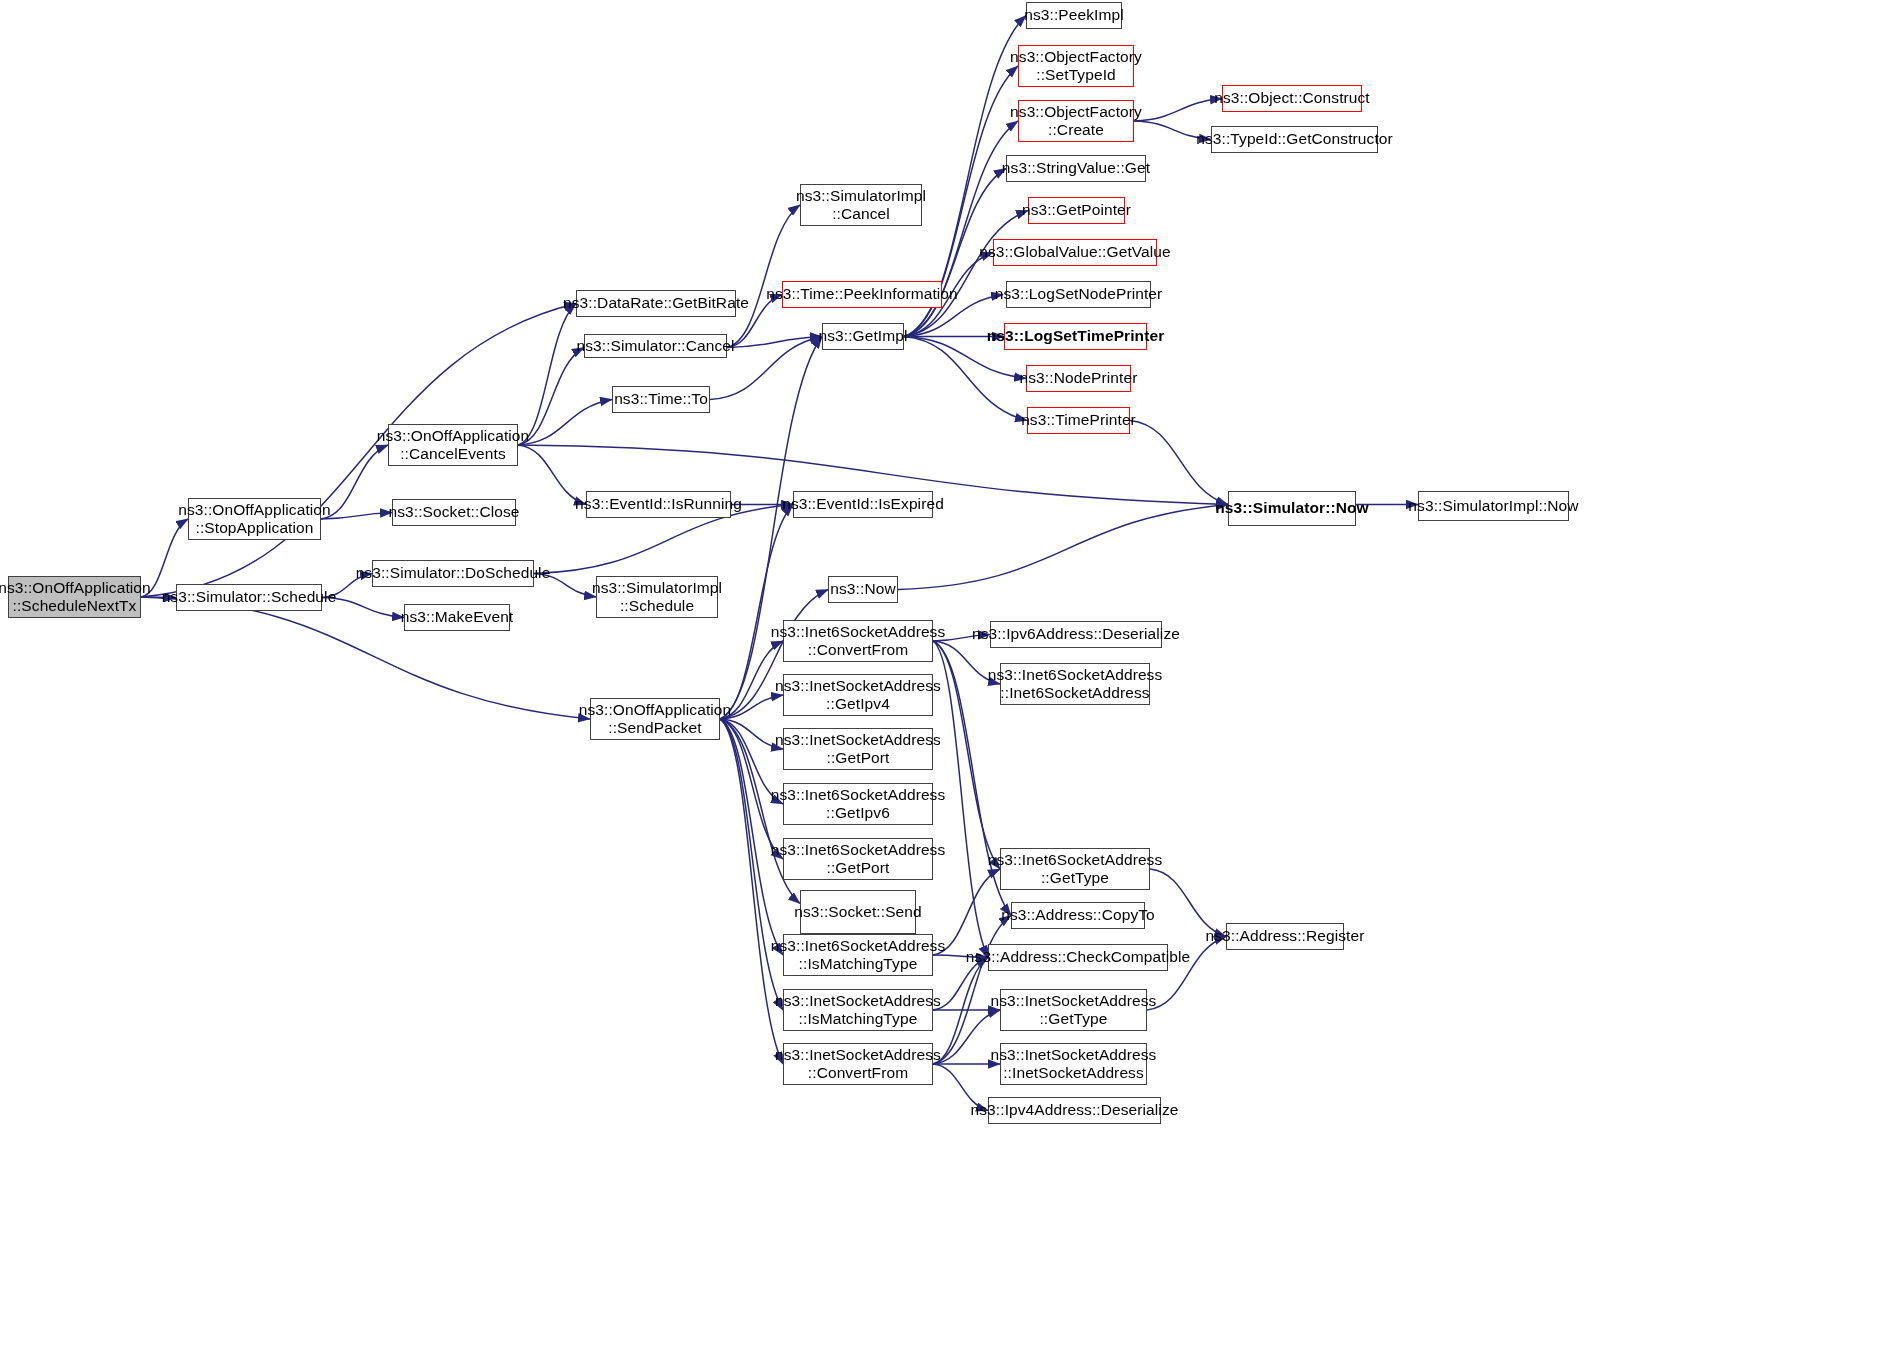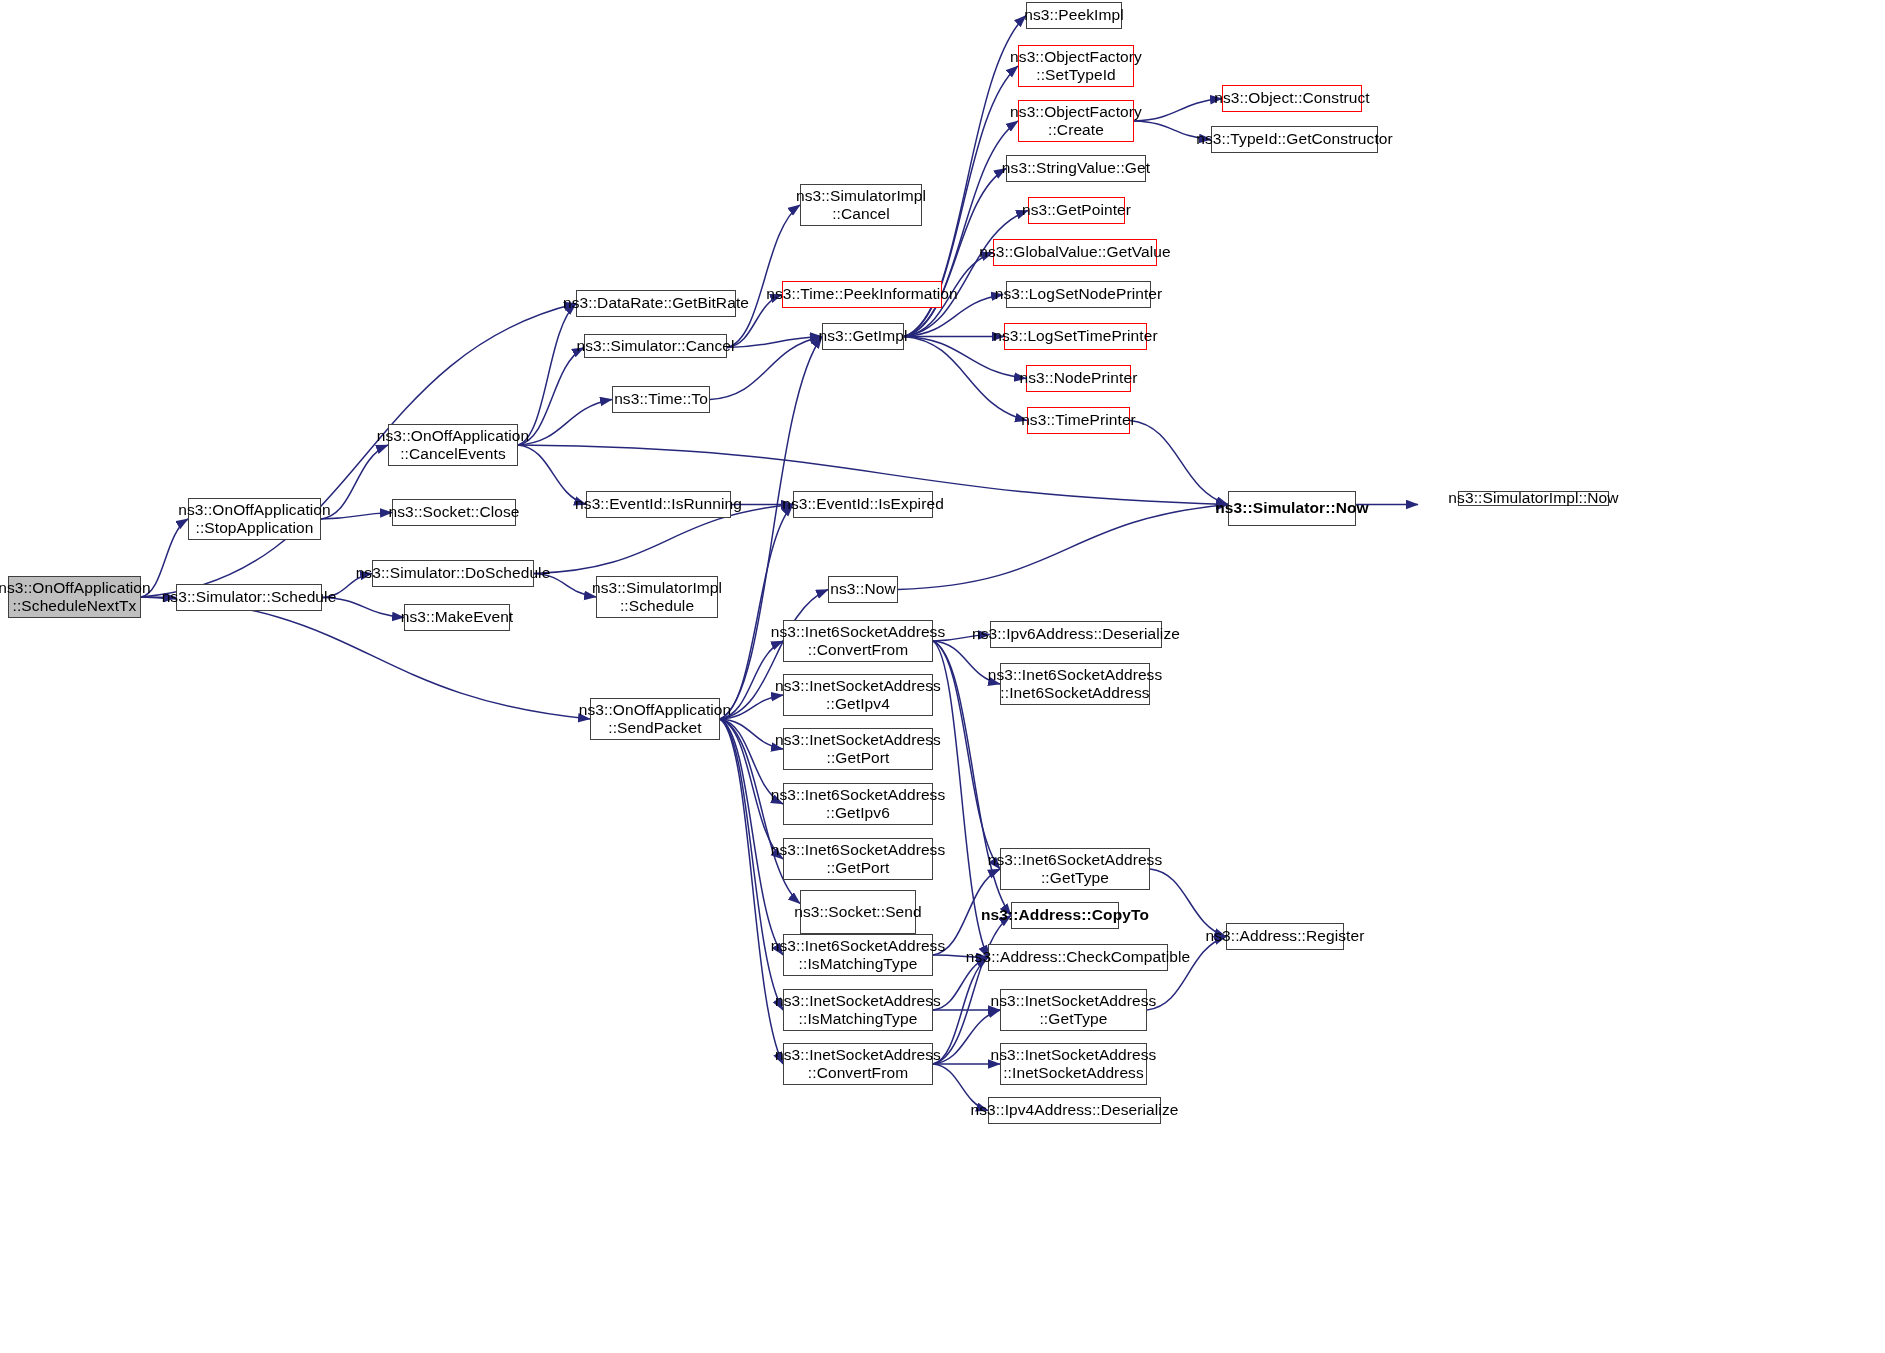--- a/index.html
+++ b/index.html
@@ -152,33 +152,33 @@
 ::ConvertFrom</div>
       <div class="node" style="left: 1026px; top: 2px; width: 96px; height: 27px;">ns3::PeekImpl</div>
       <div class="node red" style="left: 1018px; top: 45px; width: 116px; height: 42px;">ns3::ObjectFactory
 ::SetTypeId</div>
       <div class="node red" style="left: 1018px; top: 100px; width: 116px; height: 42px;">ns3::ObjectFactory
 ::Create</div>
       <div class="node" style="left: 1006px; top: 155px; width: 140px; height: 27px;">ns3::StringValue::Get</div>
       <div class="node red" style="left: 1028px; top: 197px; width: 97px; height: 27px;">ns3::GetPointer</div>
       <div class="node red" style="left: 993px; top: 239px; width: 164px; height: 27px;">ns3::GlobalValue::GetValue</div>
       <div class="node" style="left: 1006px; top: 281px; width: 145px; height: 27px;">ns3::LogSetNodePrinter</div>
-      <div class="node red" style="left: 1004px; top: 323px; width: 143px; height: 27px;">ns3::LogSetTimePrinter</div>
+      <div class="node red" style="left: 1004px; top: 323px; width: 143px; height: 27px; font-weight: bold;">ns3::LogSetTimePrinter</div>
       <div class="node red" style="left: 1026px; top: 365px; width: 105px; height: 27px;">ns3::NodePrinter</div>
       <div class="node red" style="left: 1027px; top: 407px; width: 103px; height: 27px;">ns3::TimePrinter</div>
       <div class="node red" style="left: 1222px; top: 85px; width: 140px; height: 27px;">ns3::Object::Construct</div>
       <div class="node" style="left: 1211px; top: 126px; width: 167px; height: 27px;">ns3::TypeId::GetConstructor</div>
       <div class="node" style="left: 1228px; top: 491px; width: 128px; height: 35px; font-weight: bold;">ns3::Simulator::Now</div>
-      <div class="node" style="left: 1418px; top: 491px; width: 151px; height: 15px; margin-left: 40px;">ns3::SimulatorImpl::Now</div>
+      <div class="node" style="left: 1418px; top: 491px; width: 151px; height: 30px;">ns3::SimulatorImpl::Now</div>
       <div class="node" style="left: 990px; top: 621px; width: 172px; height: 27px;">ns3::Ipv6Address::Deserialize</div>
       <div class="node" style="left: 1000px; top: 663px; width: 150px; height: 42px;">ns3::Inet6SocketAddress
 ::Inet6SocketAddress</div>
       <div class="node" style="left: 1000px; top: 848px; width: 150px; height: 42px;">ns3::Inet6SocketAddress
 ::GetType</div>
-      <div class="node" style="left: 1011px; top: 902px; width: 108px; height: 27px; font-weight: bold;">ns3::Address::CopyTo</div>
+      <div class="node" style="left: 1011px; top: 902px; width: 134px; height: 27px;">ns3::Address::CopyTo</div>
       <div class="node" style="left: 988px; top: 944px; width: 180px; height: 27px;">ns3::Address::CheckCompatible</div>
       <div class="node" style="left: 1000px; top: 989px; width: 147px; height: 42px;">ns3::InetSocketAddress
 ::GetType</div>
       <div class="node" style="left: 1000px; top: 1043px; width: 147px; height: 42px;">ns3::InetSocketAddress
 ::InetSocketAddress</div>
       <div class="node" style="left: 988px; top: 1097px; width: 173px; height: 27px;">ns3::Ipv4Address::Deserialize</div>
       <div class="node" style="left: 1226px; top: 923px; width: 118px; height: 27px;">ns3::Address::Register</div>
     </div>
 </div>
 

